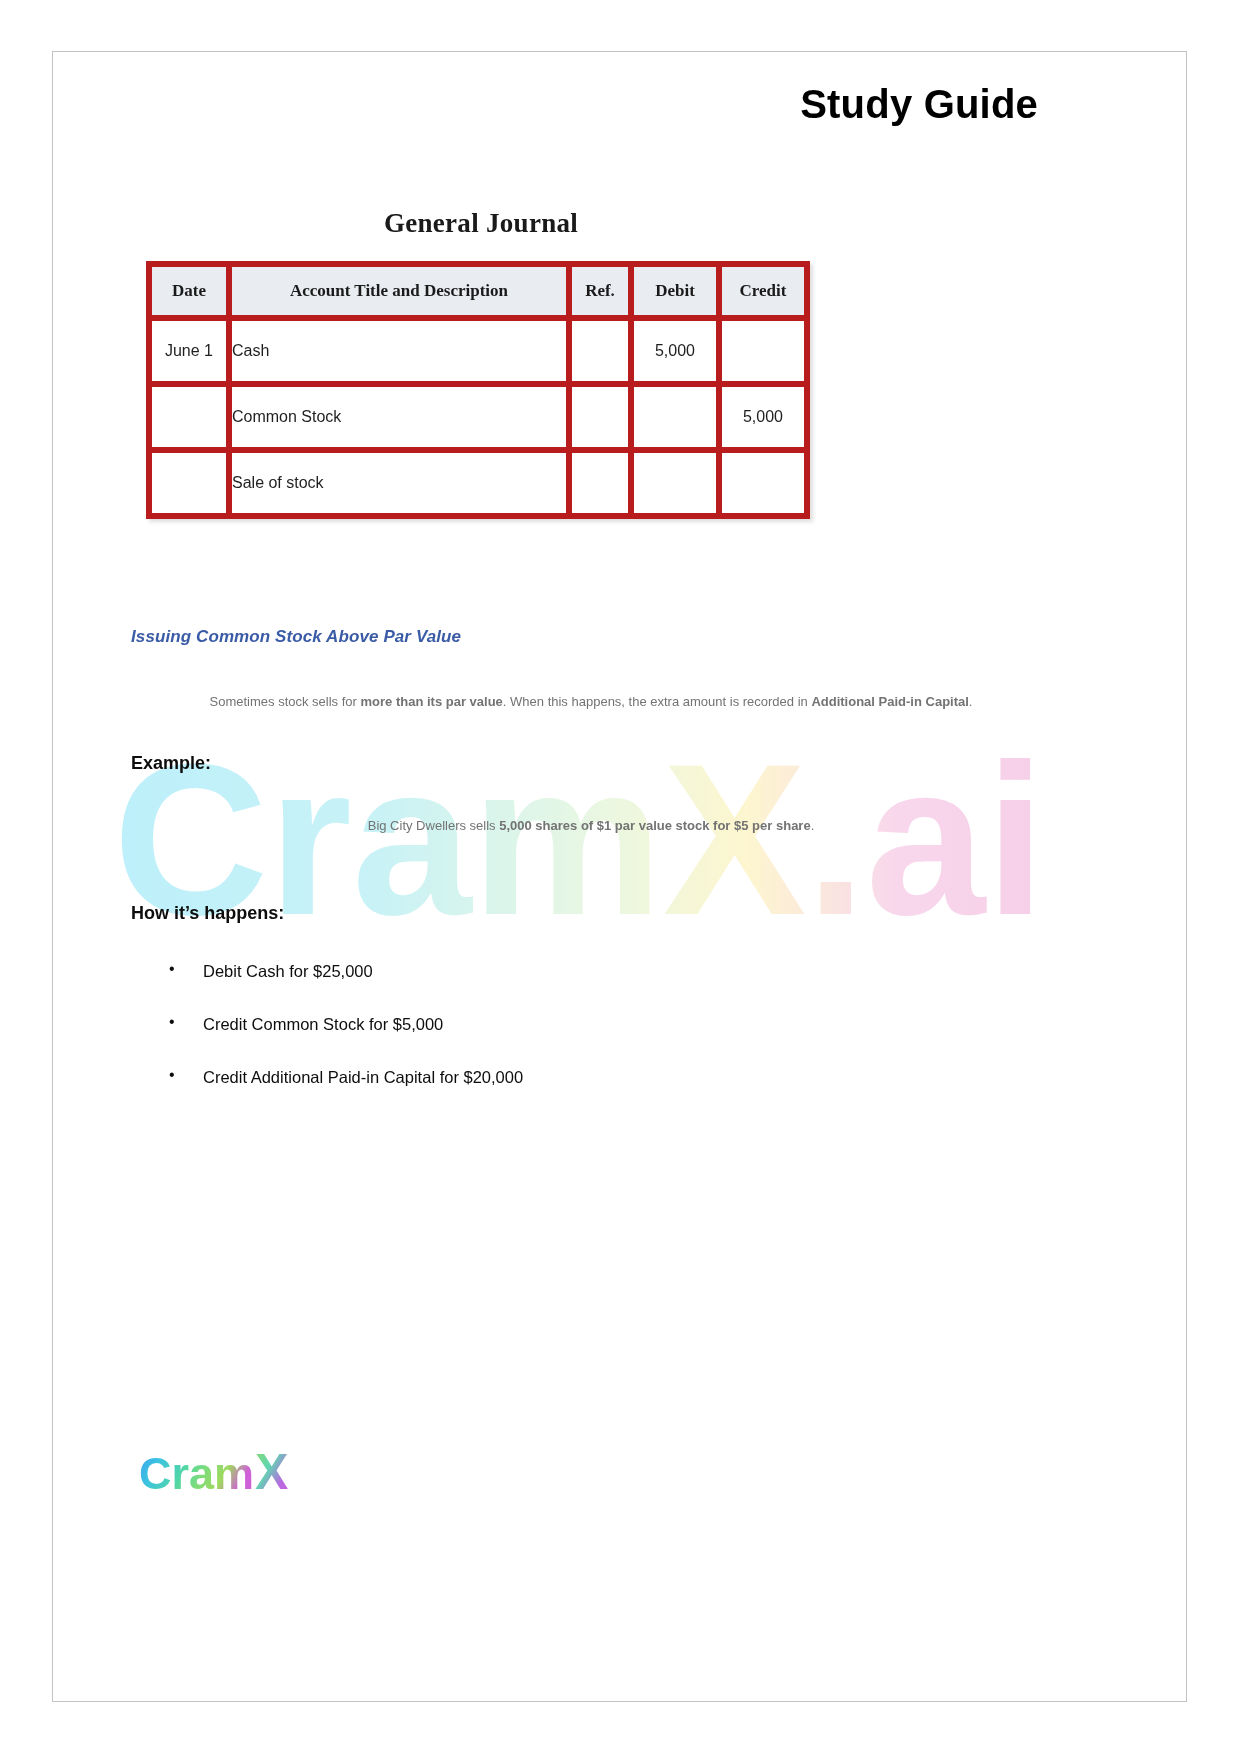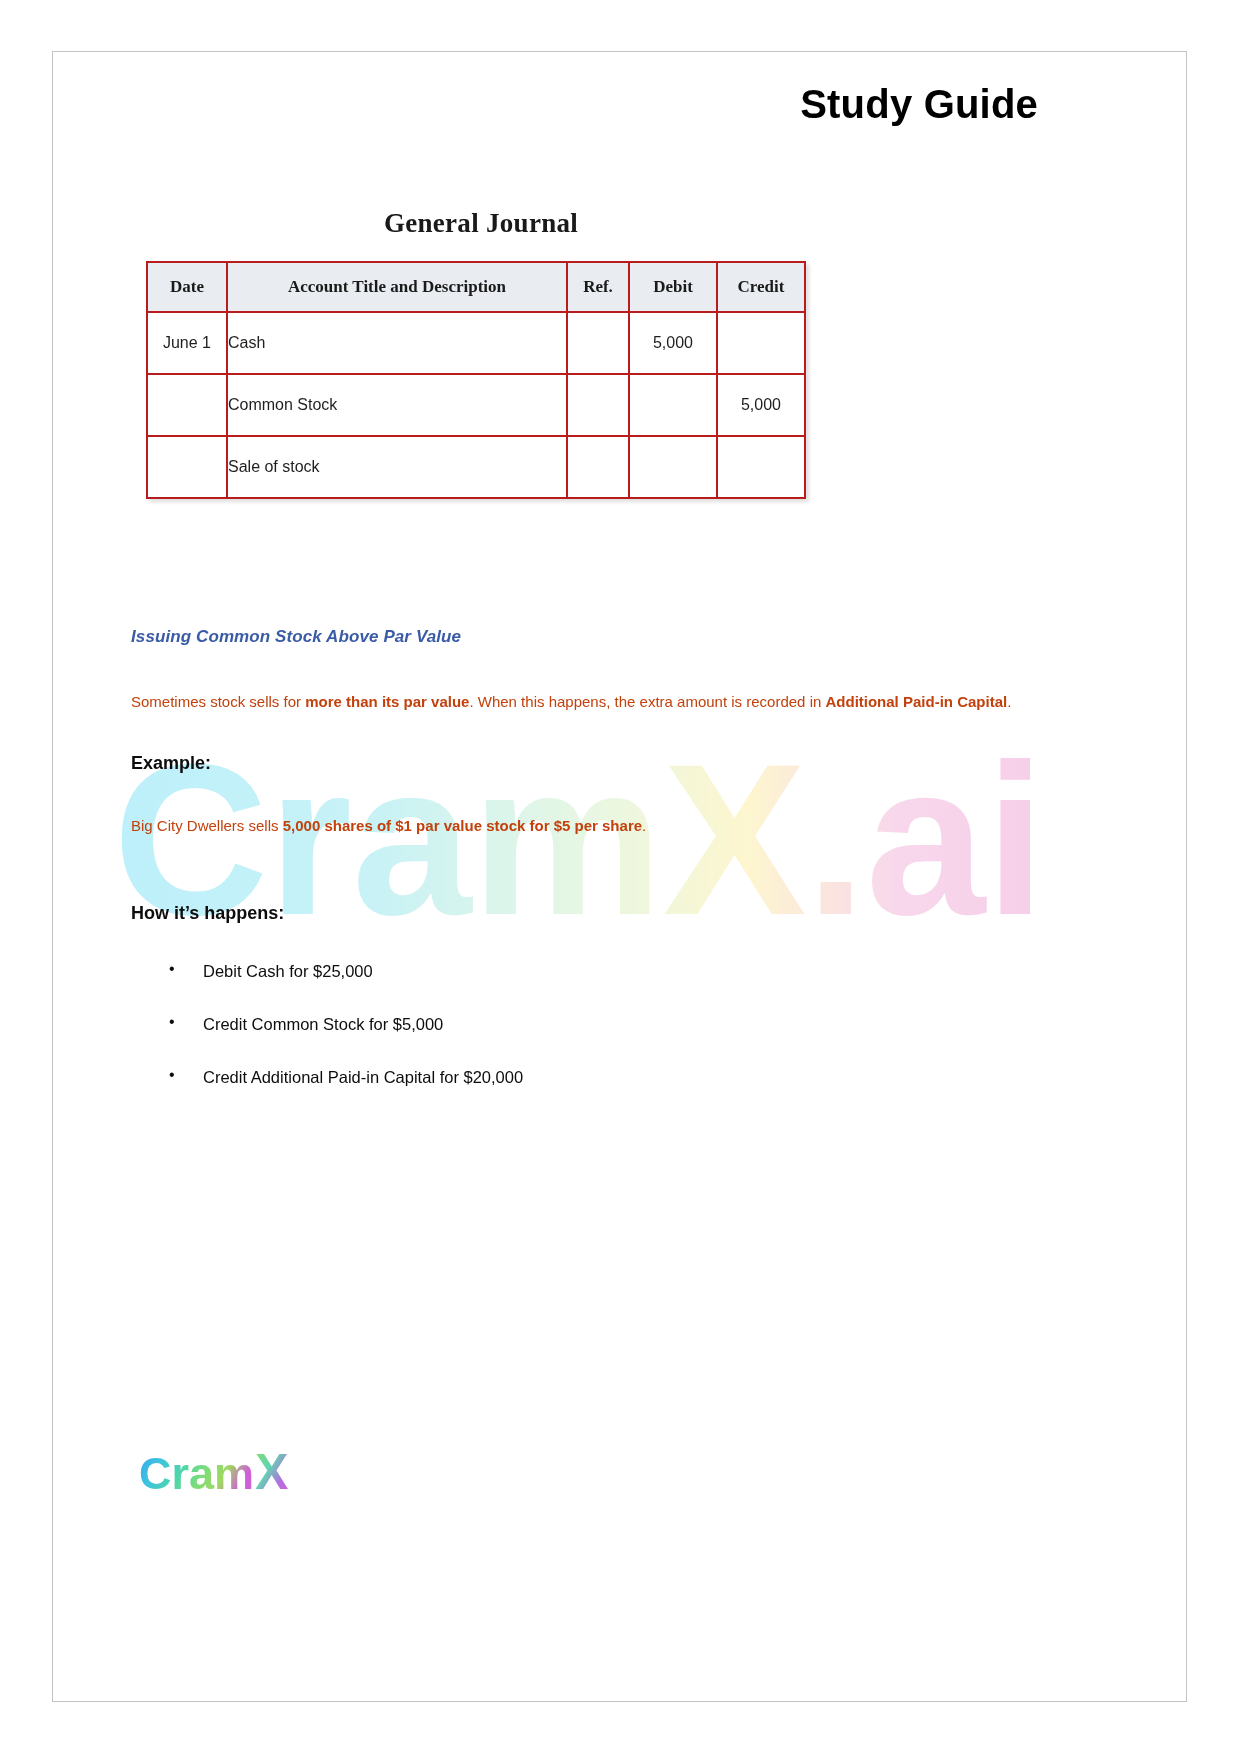--- a/index.html
+++ b/index.html
@@ -75,21 +75,21 @@
   }
   table.journal {
     border-collapse: collapse;
     width: 658px;
     table-layout: fixed;
     box-shadow: 3px 3px 4px rgba(0,0,0,0.13);
     background: #ffffff;
   }
   table.journal th,
   table.journal td {
-    border: 2px solid #b91c1c;
+    border: 6px solid #b91c1c;
     padding: 0;
   }
   table.journal thead th {
     background: #e9edf2;
     font-family: "Liberation Serif", serif;
     font-weight: bold;
     font-size: 17px;
     color: #1a1a1a;
     height: 48px;
     text-align: center;
@@ -121,24 +121,25 @@
   }
   .section-head {
     font-size: 17px;
     font-weight: bold;
     font-style: italic;
     color: #3a5ba5;
     margin: 0 0 38px 0;
     letter-spacing: 0.1px;
   }
   p.para {
-    font-size: 15px;
+    font-size: 13px;
     line-height: 34px;
-    color: #c2410c;
+    color: #737373;
     margin: 0 0 30px 0;
+    text-align: center;
   }
   p.para b { font-weight: bold; }
   p.lead-bold {
     font-size: 18px;
     font-weight: bold;
     color: #0d0d0d;
     margin: 0 0 32px 0;
     line-height: 28px;
   }
   ul.bullets {

